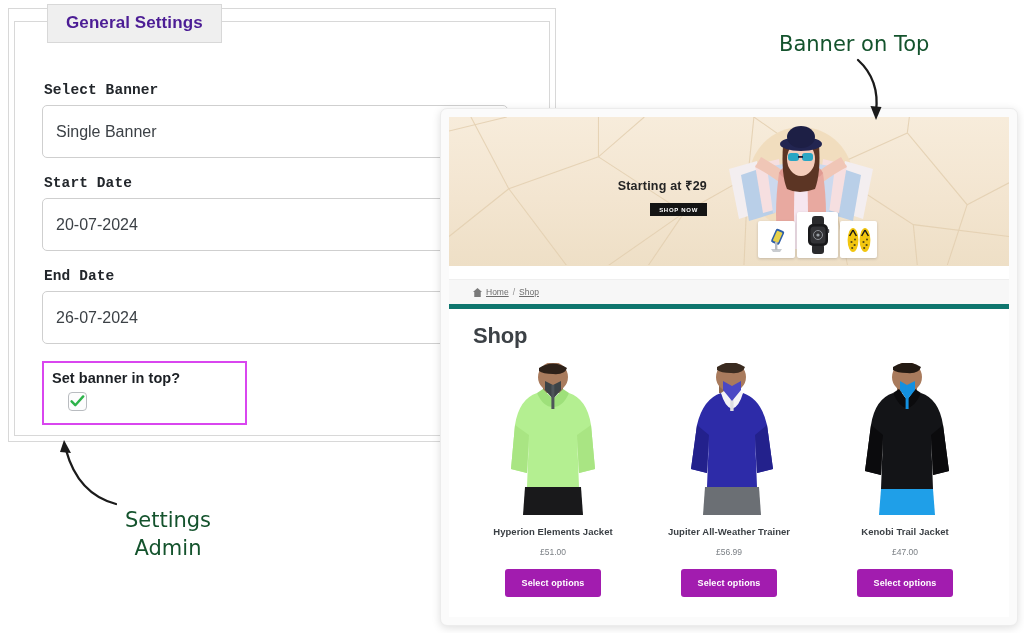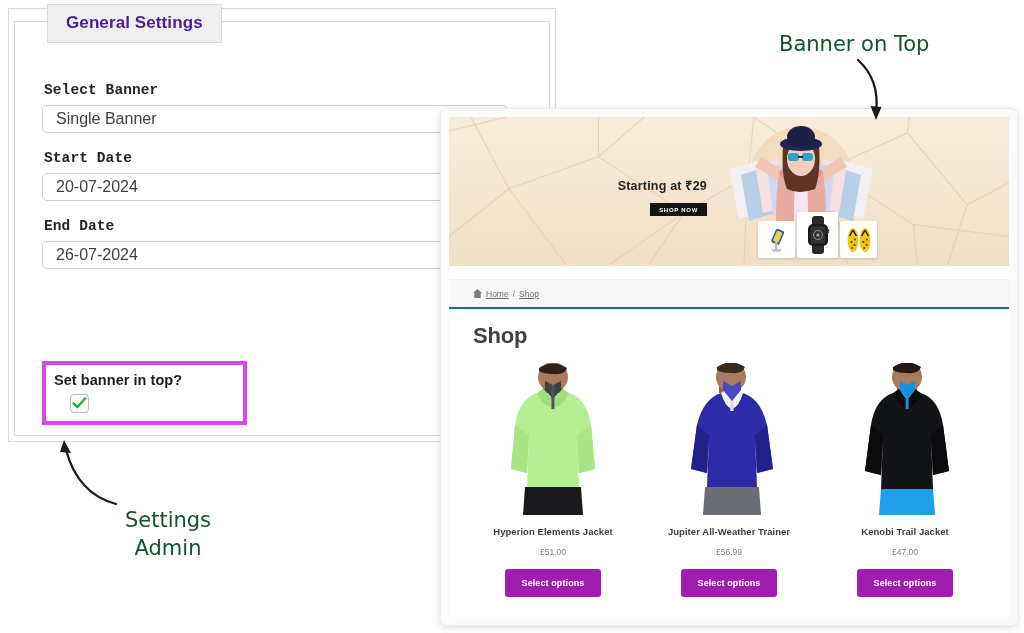--- a/index.html
+++ b/index.html
@@ -54,37 +54,37 @@
     font-size: 14.5px;
     font-weight: bold;
     color: #22262b;
     margin: 0 0 7px 2px;
     letter-spacing: 0.1px;
     font-family: Liberation Mono, monospace;
   }
   .field-label.second { margin-top: 17px; }
   .text-input {
     width: 466px;
-    height: 28px;
+    height: 53px;
     border: 1px solid #cfcfcf;
     border-radius: 5px;
     background: #ffffff;
     display: flex;
     align-items: center;
     padding-left: 13px;
     font-size: 16px;
     color: #3c4146;
   }
 
   
   #banner-top-group {
     position: absolute;
     left: 34px; top: 357px;
     width: 205px; height: 64px;
-    border: 4px solid #d946ef;
+    border: 2px solid #d946ef;
     background: #ffffff;
     z-index: 7;
     padding: 7px 0 0 8px;
   }
   #banner-top-label {
     font-size: 14.5px;
     font-weight: bold;
     color: #1b1f24;
     letter-spacing: 0.05px;
   }
@@ -171,21 +171,21 @@
   }
   .thumb.t1 { width: 37px; height: 37px; }
   .thumb.t2 { width: 41px; height: 46px; }
   .thumb.t3 { width: 37px; height: 37px; }
 
   
   #breadcrumb {
     height: 30px;
     background: #f7f7f7;
     border-top: 1px solid #efefef;
-    border-bottom: 2px solid #0f766e;
+    border-bottom: 5px solid #0f766e;
     display: flex;
     align-items: center;
     padding-left: 24px;
     gap: 4px;
     margin-top: 13px;
     font-size: 8.5px;
     color: #6d6d6d;
   }
   #breadcrumb a {
     color: #6d6d6d;

